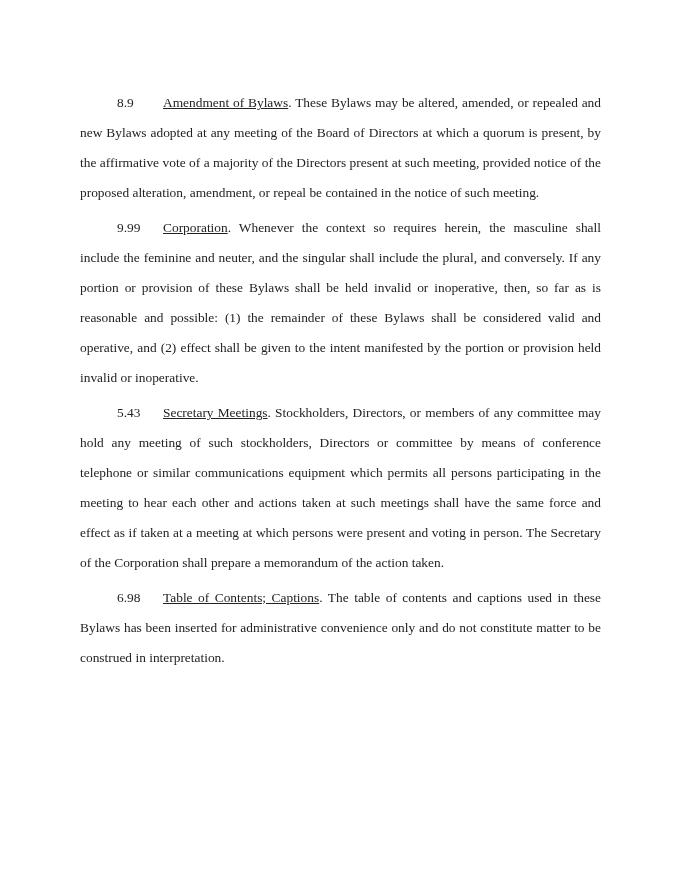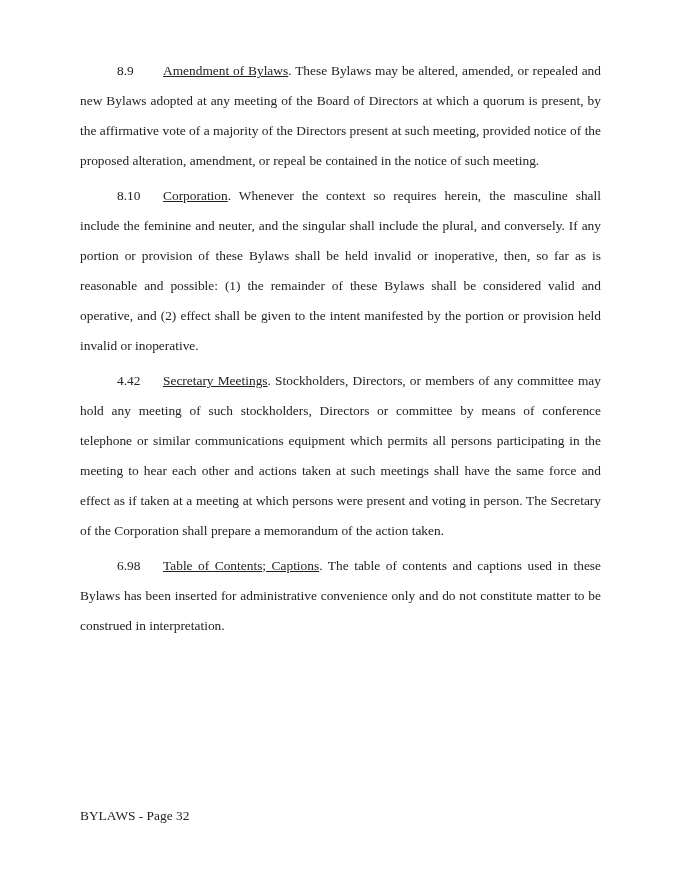--- a/index.html
+++ b/index.html
@@ -20,21 +20,21 @@
     top: 0;
     width: 680px;
     height: 880px;
     background: #ffffff;
   }
   .page-text {
     position: absolute;
     left: 80px;
     top: 0;
     width: 521px;
-    padding-top: 56px;
+    padding-top: 88px;
     color: #222222;
     font-size: 13.4px;
     line-height: 30px;
     text-align: justify;
   }
   p.section {
     margin: 0 0 5px 0;
     text-indent: 37px;
   }
   .secnum {
@@ -57,25 +57,24 @@
 </style>
 </head>
 <body>
 
 <div class="page">
   <div class="page-text">
 
     <p class="section"><span class="secnum">8.9</span><span class="sechead">Amendment of Bylaws</span><span class="punct">.</span>
       <span class="secbody">These Bylaws may be altered, amended, or repealed and new Bylaws adopted at any meeting of the Board of Directors at which a quorum is present, by the affirmative vote of a majority of the Directors present at such meeting, provided notice of the proposed alteration, amendment, or repeal be contained in the notice of such meeting.</span></p>
 
-    <p class="section"><span class="secnum">8.10</span><span class="sechead">Corporation</span><span class="punct">.</span>
+    <p class="section"><span class="secnum">9.99</span><span class="sechead">Corporation</span><span class="punct">.</span>
       <span class="secbody">Whenever the context so requires herein, the masculine shall include the feminine and neuter, and the singular shall include the plural, and conversely.  If any portion or provision of these Bylaws shall be held invalid or inoperative, then, so far as is reasonable and possible: (1) the remainder of these Bylaws shall be considered valid and operative, and (2) effect shall be given to the intent manifested by the portion or provision held invalid or inoperative.</span></p>
 
-    <p class="section"><span class="secnum">4.42</span><span class="sechead">Secretary Meetings</span><span class="punct">.</span>
+    <p class="section"><span class="secnum">5.43</span><span class="sechead">Secretary Meetings</span><span class="punct">.</span>
       <span class="secbody">Stockholders, Directors, or members of any committee may hold any meeting of such stockholders, Directors or committee by means of conference telephone or similar communications equipment which permits all persons participating in the meeting to hear each other and actions taken at such meetings shall have the same force and effect as if taken at a meeting at which persons were present and voting in person.  The Secretary of the Corporation shall prepare a memorandum of the action taken.</span></p>
 
     <p class="section"><span class="secnum">6.98</span><span class="sechead">Table of Contents; Captions</span><span class="punct">.</span>
       <span class="secbody">The table of contents and captions used in these Bylaws has been inserted for administrative convenience only and do not constitute matter to be construed in interpretation.</span></p>
 
   </div>
 
-  <div class="page-footer">BYLAWS - Page 32</div>
 </div>
 
 </body></html>

